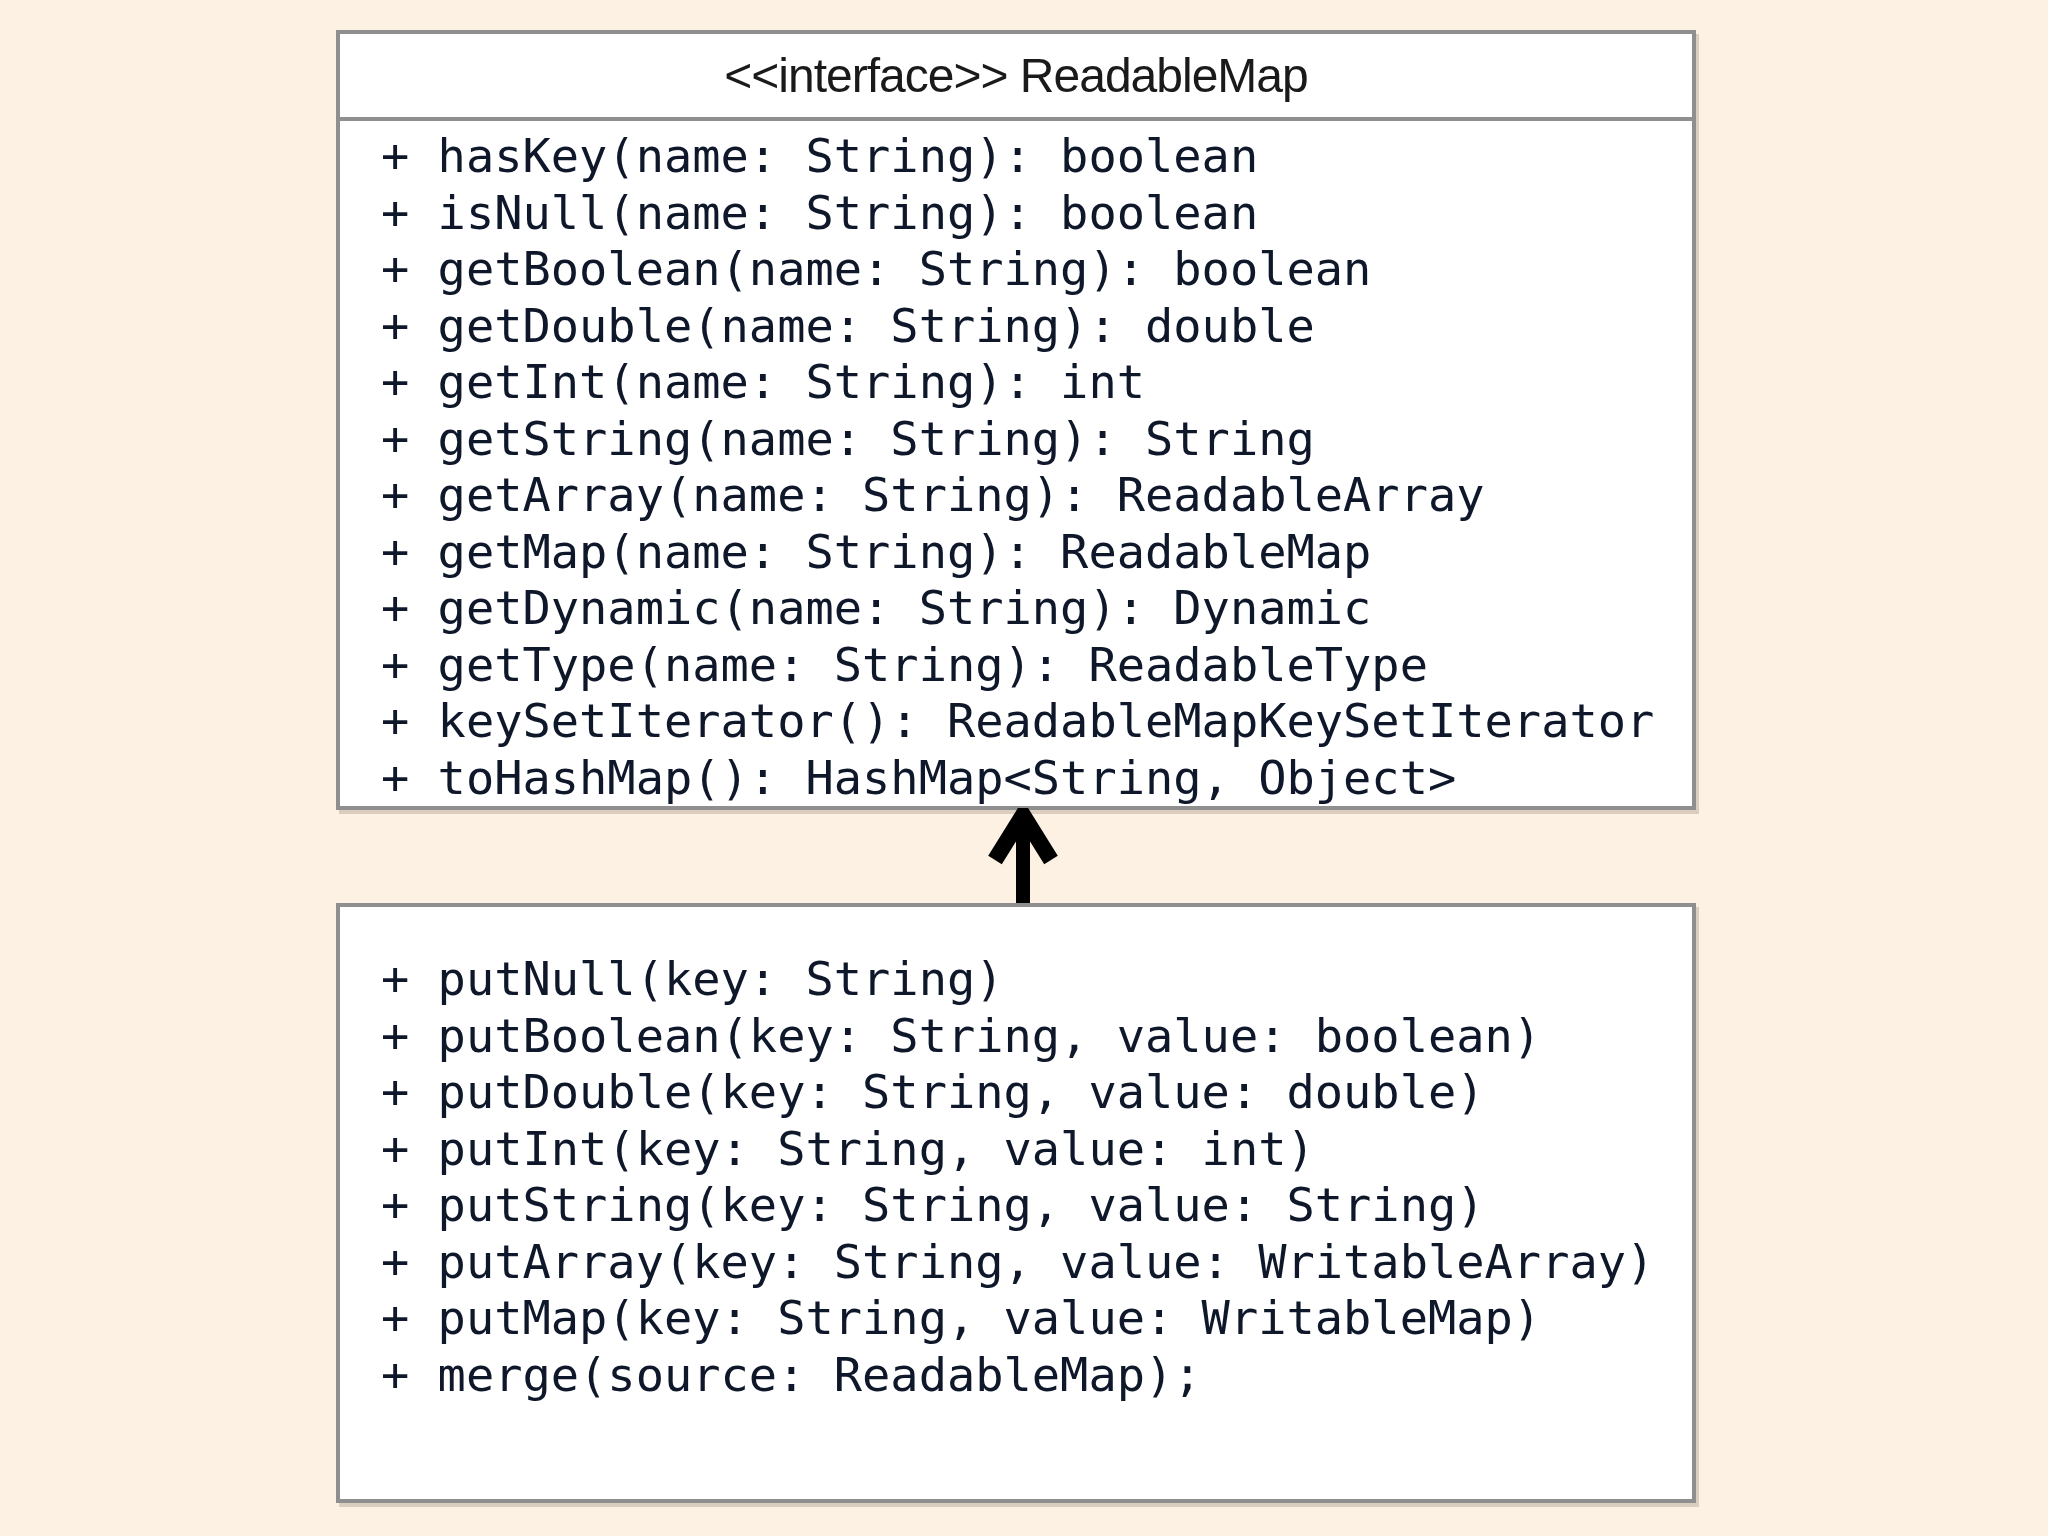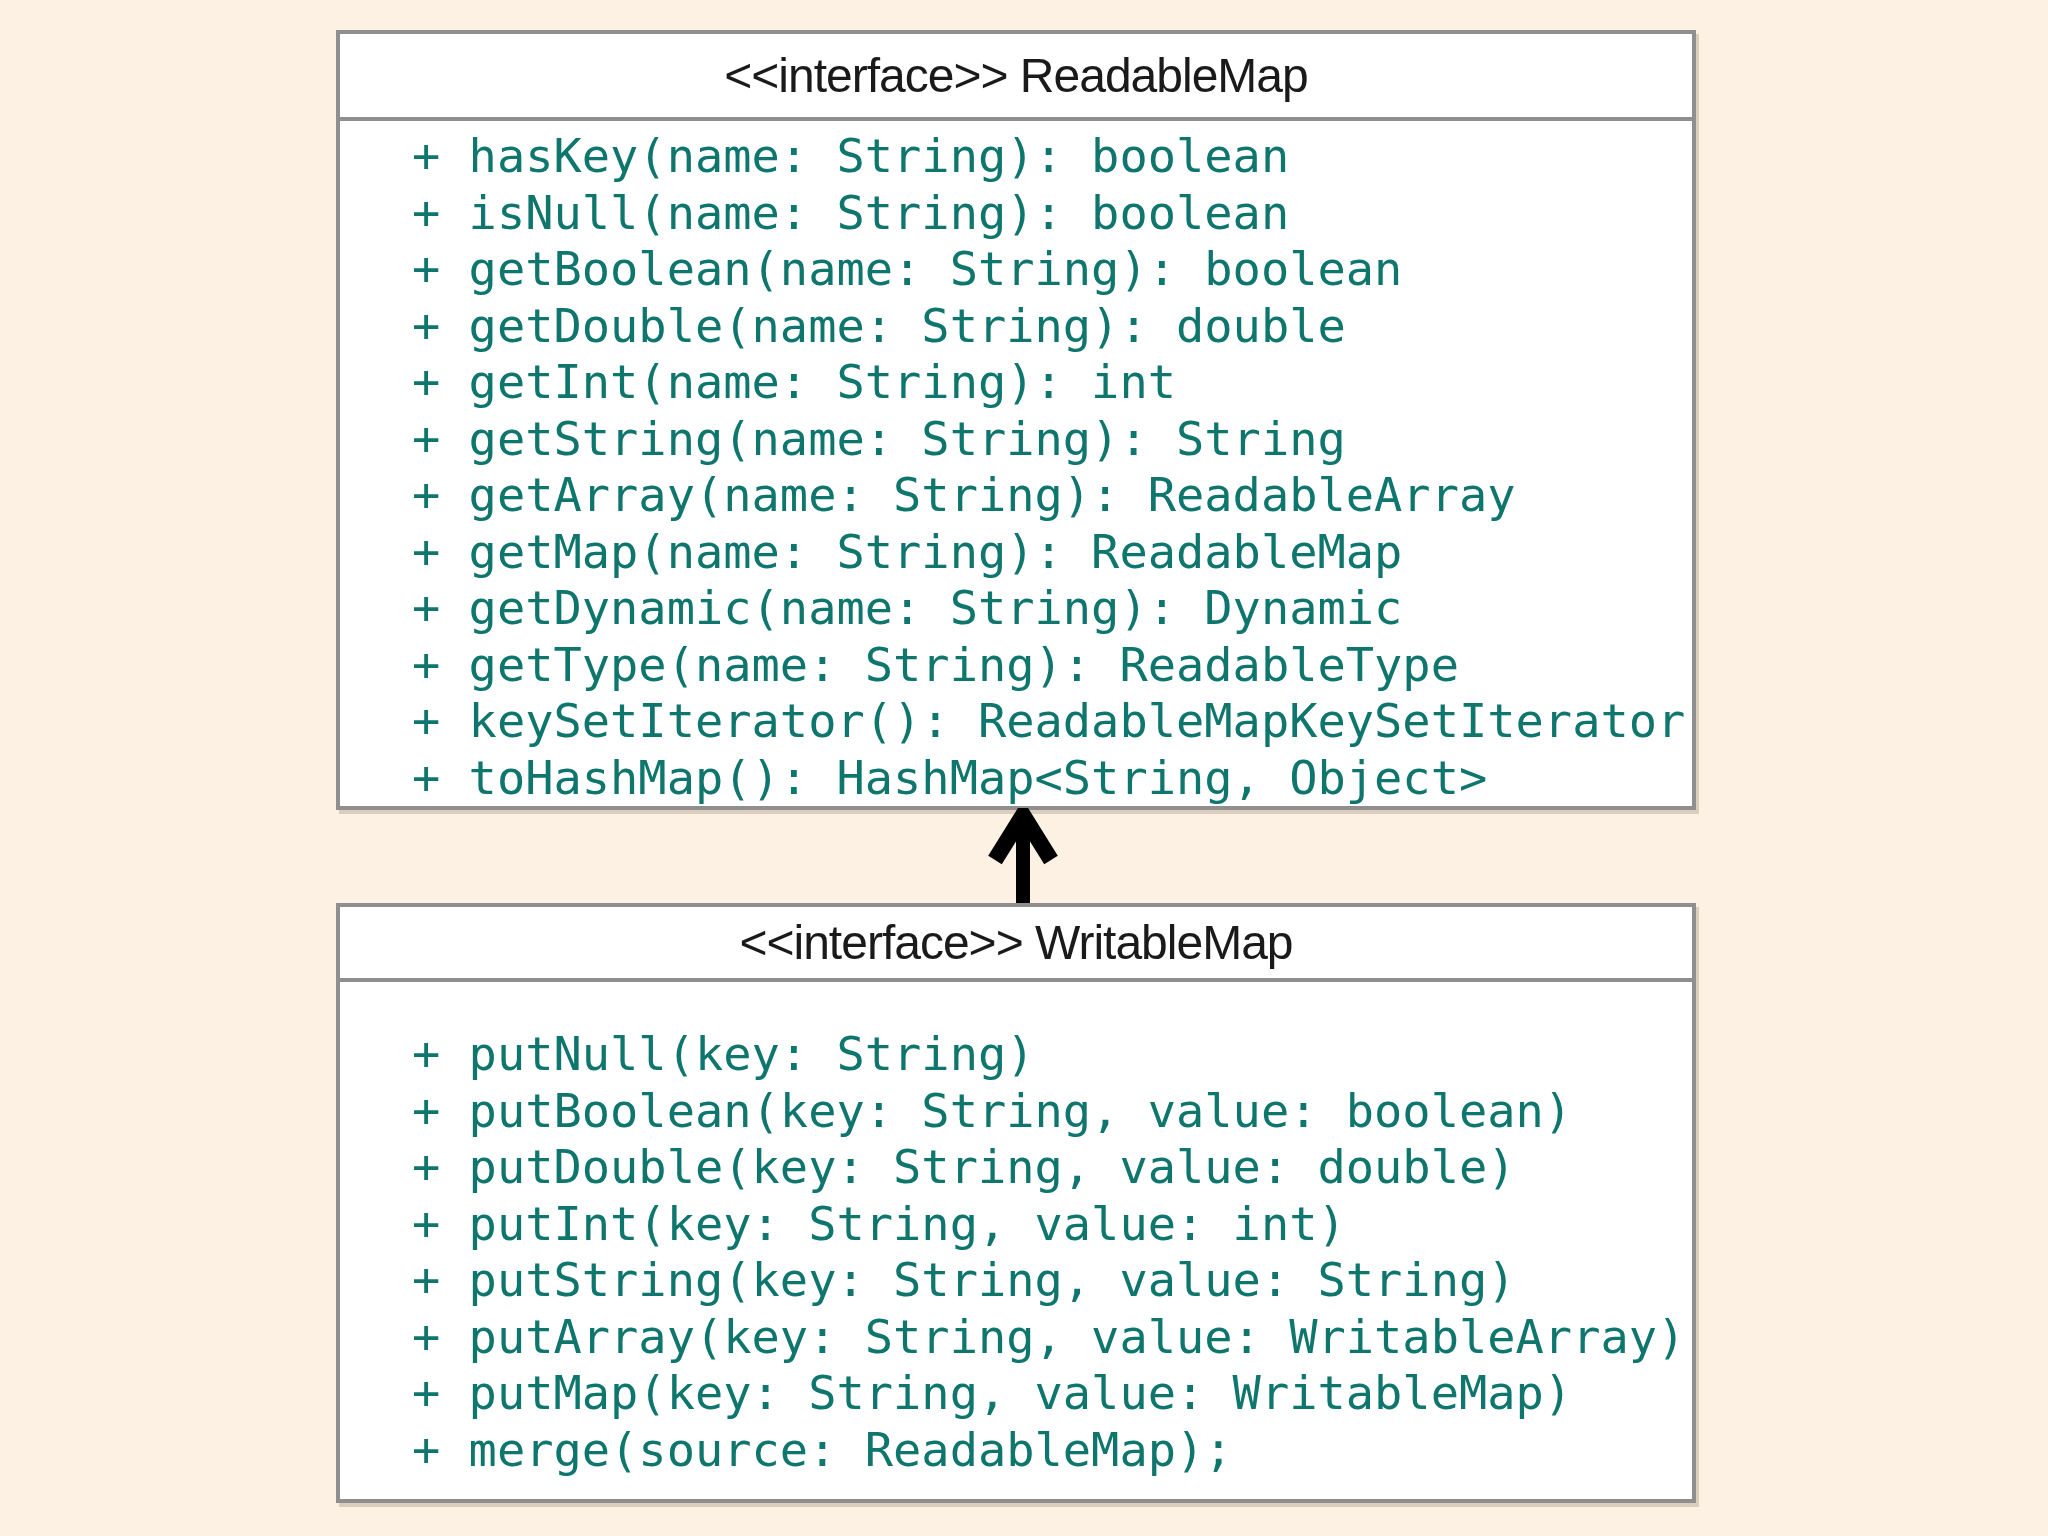--- a/index.html
+++ b/index.html
@@ -50,22 +50,21 @@
   .writable .uml-title { height: 71px; }
   .uml-members {
     flex: 1 1 auto;
     overflow: hidden;
     padding-left: 41px;
     padding-right: 4px;
     font-family: "DejaVu Sans Mono", monospace;
     font-size: 47px;
     line-height: 56.5px;
     white-space: pre;
-    color: #0f766e;
-    margin-left: 31px;
+    color: #0f172a;
   }
   .readable .uml-members { padding-top: 7px; }
   .writable .uml-members { padding-top: 44px; }
   .member-line {
     height: 56.5px;
   }
   .extends-arrow {
     position: absolute;
     left: 988px;
     top: 808px;
@@ -80,15 +79,14 @@
   <div class="uml-title">&lt;&lt;interface&gt;&gt; ReadableMap</div>
   <div class="uml-members"><div class="member-line">+ hasKey(name: String): boolean</div><div class="member-line">+ isNull(name: String): boolean</div><div class="member-line">+ getBoolean(name: String): boolean</div><div class="member-line">+ getDouble(name: String): double</div><div class="member-line">+ getInt(name: String): int</div><div class="member-line">+ getString(name: String): String</div><div class="member-line">+ getArray(name: String): ReadableArray</div><div class="member-line">+ getMap(name: String): ReadableMap</div><div class="member-line">+ getDynamic(name: String): Dynamic</div><div class="member-line">+ getType(name: String): ReadableType</div><div class="member-line">+ keySetIterator(): ReadableMapKeySetIterator</div><div class="member-line">+ toHashMap(): HashMap&lt;String, Object&gt;</div></div>
 </div>
 
 <svg class="extends-arrow" viewBox="0 0 70 96" xmlns="http://www.w3.org/2000/svg" aria-hidden="true">
   <path d="M35 96 L35 10" stroke="#000000" stroke-width="14" fill="none"></path>
   <path d="M7 52 L35 7 L63 52" stroke="#000000" stroke-width="16" fill="none" stroke-linejoin="miter"></path>
 </svg>
 
 <div class="uml-box writable">
-  <div class="uml-title">&lt;&lt;interface&gt;&gt; WritableMap</div>
   <div class="uml-members"><div class="member-line">+ putNull(key: String)</div><div class="member-line">+ putBoolean(key: String, value: boolean)</div><div class="member-line">+ putDouble(key: String, value: double)</div><div class="member-line">+ putInt(key: String, value: int)</div><div class="member-line">+ putString(key: String, value: String)</div><div class="member-line">+ putArray(key: String, value: WritableArray)</div><div class="member-line">+ putMap(key: String, value: WritableMap)</div><div class="member-line">+ merge(source: ReadableMap);</div></div>
 </div>
 
 </body></html>

